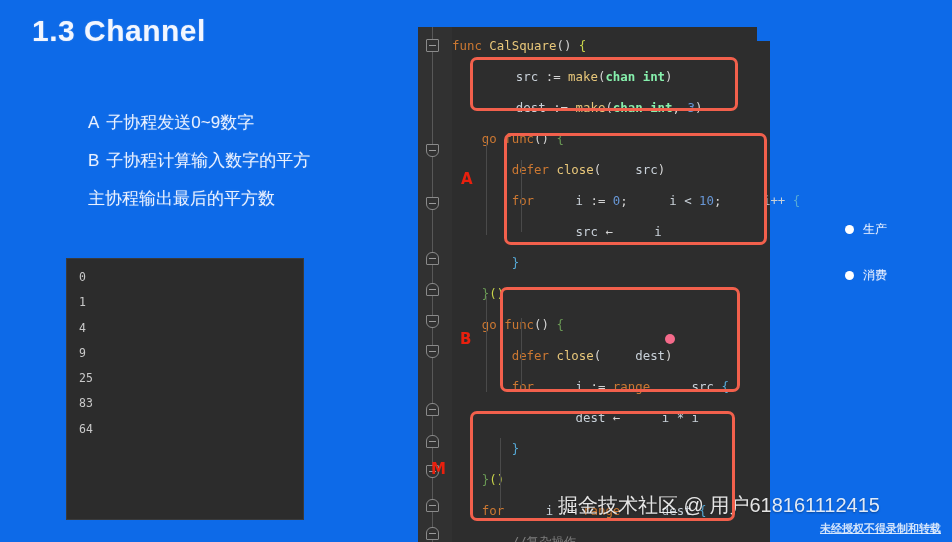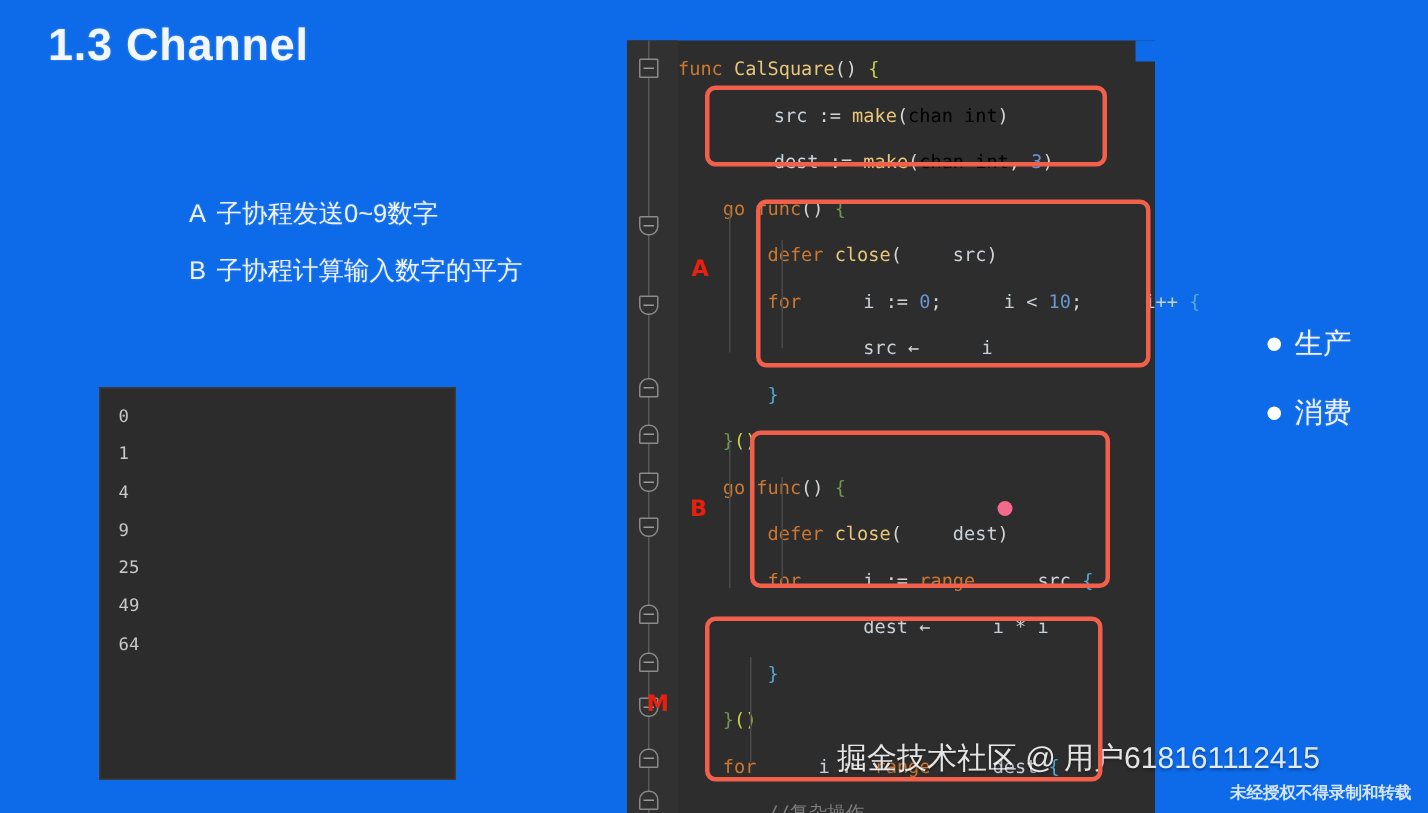--- a/index.html
+++ b/index.html
@@ -21,23 +21,22 @@
     position: absolute;
     left: 32px; top: 14px;
     font-size: 30px;
     font-weight: bold;
     color: #f2f6ff;
     letter-spacing: 0.5px;
     text-shadow: 0 0 2px rgba(255,255,255,0.25);
   }
   #bullet-list {
     position: absolute;
-    left: 88px; top: 124px;
+    left: 88px; top: 104px;
     width: 300px;
-    margin-left: 38px;
   }
   .bullet-line {
     color: #eaf1ff;
     font-size: 17px;
     line-height: 38px;
     white-space: nowrap;
     text-shadow: 0 0 2px rgba(255,255,255,0.18);
   }
   .bullet-letter { margin-right: 7px; }
 
@@ -72,21 +71,21 @@
   }
   .right-dot {
     width: 9px; height: 9px;
     border-radius: 50%;
     background: #ffffff;
     margin-right: 9px;
     flex: 0 0 auto;
   }
   .right-text {
     color: #eef3ff;
-    font-size: 19px;
+    font-size: 12px;
     text-shadow: 0 0 2px rgba(255,255,255,0.2);
   }
 
   
   #code-panel {
     position: absolute;
     left: 418px; top: 27px;
     width: 352px; height: 515px;
     background: #2d2d2d;
   }
@@ -133,21 +132,21 @@
     left: 452px; top: 30px;
     width: 320px;
     font-family: "DejaVu Sans Mono", monospace;
     font-size: 12.4px;
     line-height: 31px;
     white-space: pre;
     color: #d4d4d4;
   }
   .kw   { color: #cc7832; }   
   .fn   { color: #e8c77a; }   
-  .typ  { color: #000000; }   
+  .typ  { color: #86efac; font-weight: bold; }   
   .id   { color: #c9d1d9; margin-left: 34px; }   
   .num  { color: #6897d6; }   
   .br   { color: #56a9d6; }   
   .brg  { color: #c8d44a; }   
   .grn  { color: #6a9955; }
   .cmt  { color: #7d7d7d; }   
   .op   { color: #d4d4d4; }
   .guide {
     position: absolute;
     width: 1px;
@@ -185,45 +184,49 @@
     white-space: nowrap;
     text-shadow: 0 1px 2px rgba(0,0,0,0.35);
   }
   #watermark-sub {
     position: absolute;
     left: 820px; top: 521px;
     font-size: 11px;
     font-weight: bold;
     color: rgba(255,255,255,0.82);
     white-space: nowrap;
+    text-decoration: underline;
   }
 </style>
 </head>
 <body>
 
 <div id="slide">
 
   <div id="slide-title">1.3 Channel</div>
 
   <div id="bullet-list">
     <div class="bullet-line">
       <span class="bullet-letter">A</span><span>子协程发送0~9数字</span>
     </div>
     <div class="bullet-line">
       <span class="bullet-letter">B</span><span>子协程计算输入数字的平方</span>
+    </div>
+    <div class="bullet-line">
+      <span>主协程输出最后的平方数</span>
     </div>
   </div>
 
   <div id="console-panel">
       <div class="console-line">0</div>
       <div class="console-line">1</div>
       <div class="console-line">4</div>
       <div class="console-line">9</div>
       <div class="console-line">25</div>
-      <div class="console-line">49</div>
+      <div class="console-line">83</div>
       <div class="console-line">64</div>
     </div>
 
   <div id="right-labels">
     <div class="right-item">
       <span class="right-dot"></span>
       <span class="right-text">生产</span>
     </div>
     <div class="right-item">
       <span class="right-dot"></span>

